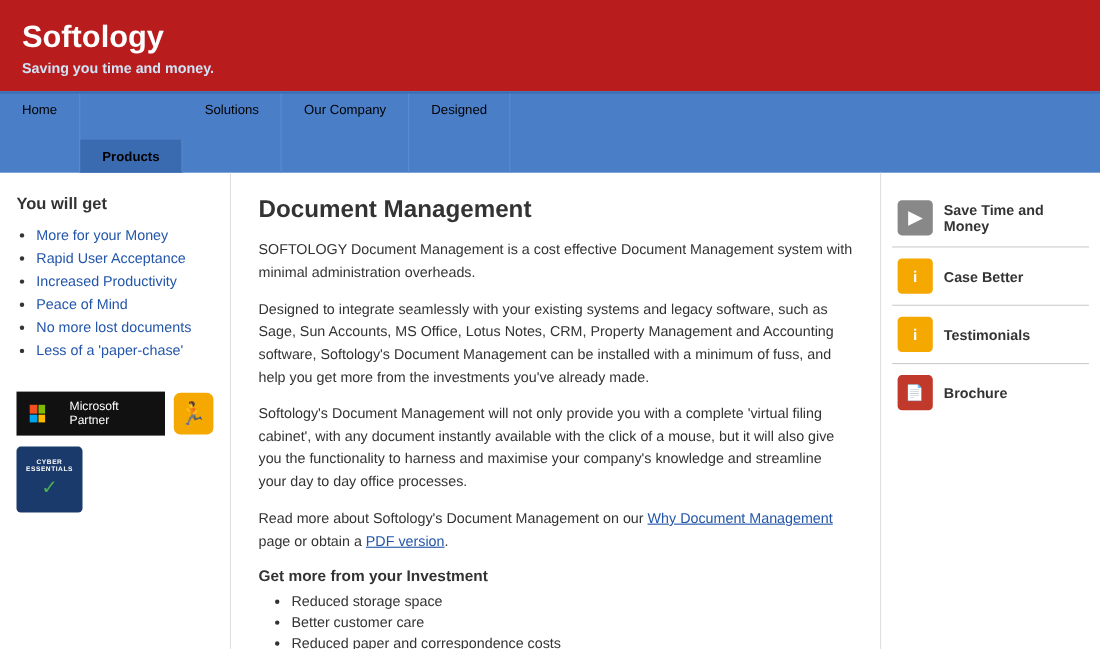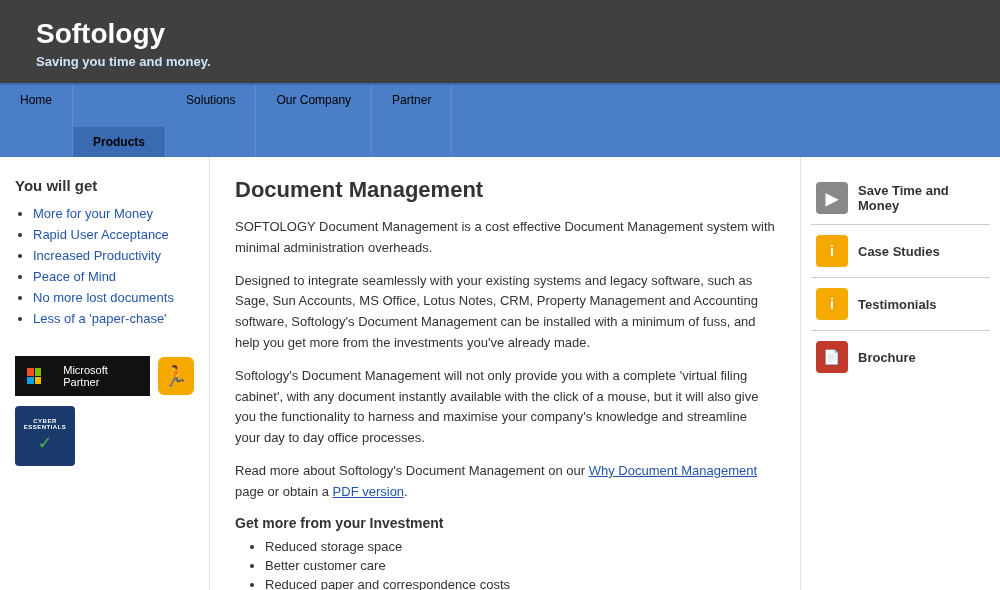--- a/index.html
+++ b/index.html
@@ -1,21 +1,21 @@
 <!DOCTYPE html>
 <html><head>
   <meta charset="utf-8">
   <style>
     * { margin: 0; padding: 0; box-sizing: border-box; }
     body { font-family: Arial, sans-serif; font-size: 13px; color: #333; background: #fff; width: 1000px; }
 
     
     #header {
-      background: #404040;
-      padding: 18px 20px 14px 36px;
+      background: #b91c1c;
+      padding: 18px 20px 14px 20px;
     }
     #header .site-title {
       color: #fff;
       font-size: 28px;
       font-weight: bold;
     }
     #header .site-tagline {
       color: #d0e4f7;
       font-size: 13px;
       margin-top: 4px;
@@ -228,21 +228,21 @@
 <div id="header">
   <div class="site-title">Softology</div>
   <div class="site-tagline">Saving you time and money.</div>
 </div>
 
 <div id="nav">
   <a href="#">Home</a>
   <a href="#" class="active">Products</a>
   <a href="#">Solutions</a>
   <a href="#">Our Company</a>
-  <a href="#">Partner</a>
+  <a href="#">Designed</a>
 </div>
 
 <div id="content-wrapper">
 
   <div id="sidebar">
     <h3>You will get</h3>
     <ul>
       <li><a href="#">More for your Money</a></li>
       <li><a href="#">Rapid User Acceptance</a></li>
       <li><a href="#">Increased Productivity</a></li>
@@ -289,21 +289,21 @@
     </ul>
   </div>
 
   <div id="right-sidebar">
     <a href="#" class="right-link">
       <div class="icon-box gray">▶</div>
       <span>Save Time and Money</span>
     </a>
     <a href="#" class="right-link">
       <div class="icon-box orange">i</div>
-      <span>Case Studies</span>
+      <span>Case Better</span>
     </a>
     <a href="#" class="right-link">
       <div class="icon-box orange">i</div>
       <span>Testimonials</span>
     </a>
     <a href="#" class="right-link">
       <div class="icon-box red">📄</div>
       <span>Brochure</span>
     </a>
   </div>

